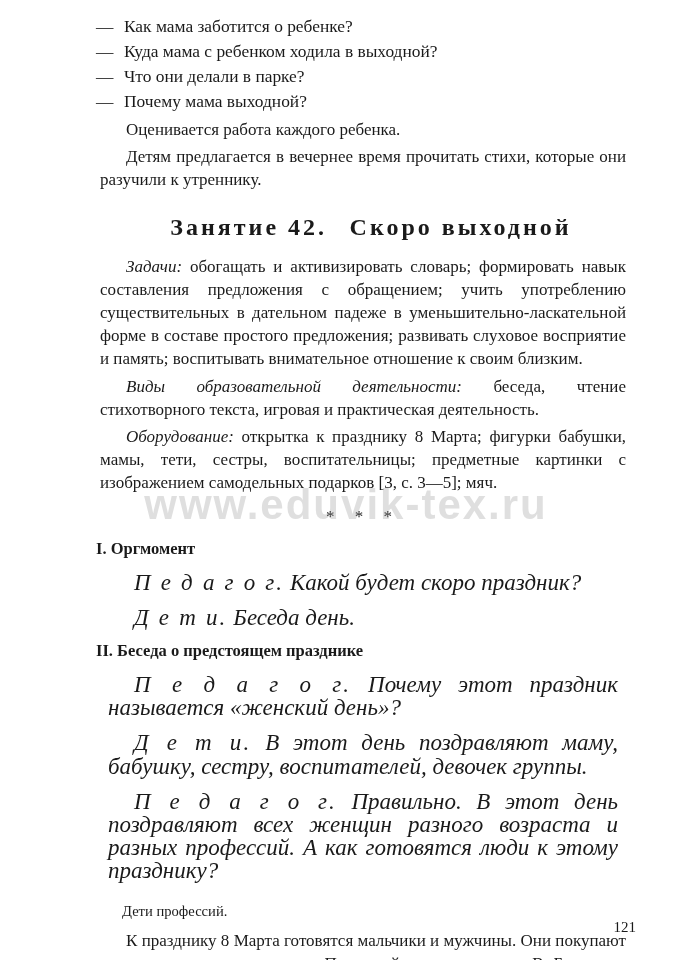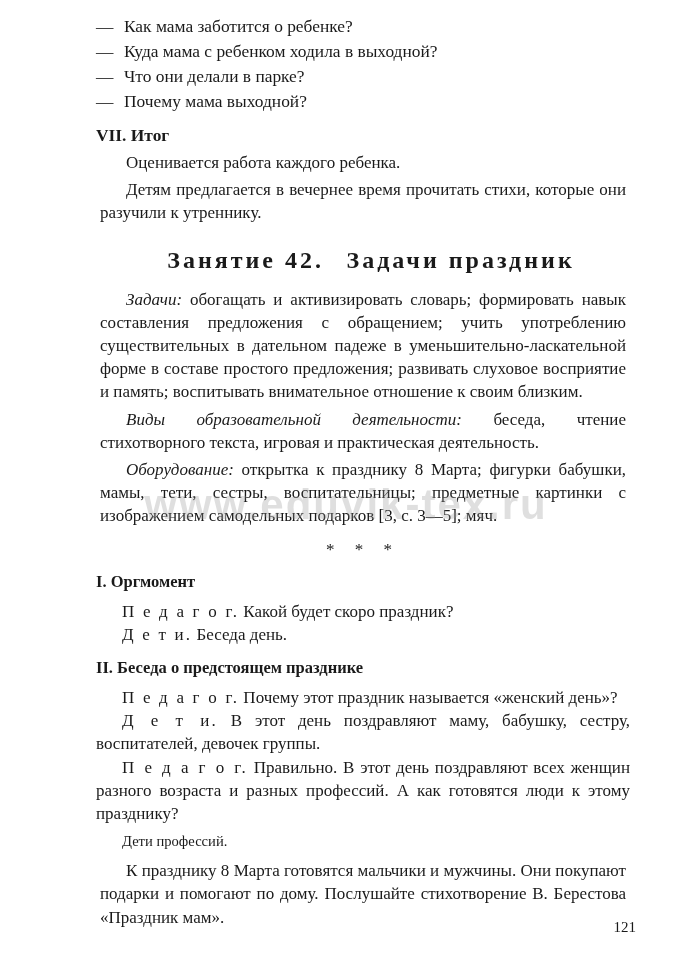--- a/index.html
+++ b/index.html
@@ -93,25 +93,26 @@
     font-weight: bold;
     margin: 12px 0 8px 0;
   }
   p.small {
     font-size: 14.6px;
     line-height: 20px;
     margin: 0 0 8px 0;
     text-indent: 26px;
   }
   p.dialog {
-    font-size: 17px;
+    font-size: 23px;
     line-height: 23.2px;
-    margin: 0;
+    margin: 12px;
     text-align: justify;
     text-indent: 26px;
+    font-style: italic;
   }
   .spaced {
     letter-spacing: 2.2px;
   }
   .gap6 { height: 6px; }
   .pageno {
     position: absolute;
     right: 56px;
     bottom: 24px;
     font-size: 15px;
@@ -125,27 +126,26 @@
 
   <div class="watermark">www.eduvik-tex.ru</div>
 
   <ul class="qlist">
     <li><span class="dash">—</span><span>Как мама заботится о ребенке?</span></li>
     <li><span class="dash">—</span><span>Куда мама с ребенком ходила в выходной?</span></li>
     <li><span class="dash">—</span><span>Что они делали в парке?</span></li>
     <li><span class="dash">—</span><span>Почему мама выходной?</span></li>
   </ul>
 
-  <h3 class="section">VII. Итог</h3>
   <p class="body">Оценивается работа каждого ребенка.</p>
   <p class="body">Детям предлагается в вечернее время прочитать стихи, которые они разучили к утреннику.</p>
 
   <h2 class="lesson-title">
     <span class="sp">Занятие 42.</span>
-    <span class="sp">Задачи праздник</span>
+    <span class="sp">Скоро выходной</span>
   </h2>
 
   <p class="body"><span class="ital">Задачи:</span> <span>обогащать и активизировать словарь; формировать навык составления предложения с обращением; учить употреблению существительных в дательном падеже в уменьшительно-ласкательной форме в составе простого предложения; развивать слуховое восприятие и память; воспитывать внимательное отношение к своим близким.</span></p>
 
   <p class="body"><span class="ital">Виды образовательной деятельности:</span> <span>беседа, чтение стихотворного текста, игровая и практическая деятельность.</span></p>
 
   <p class="body"><span class="ital">Оборудование:</span> <span>открытка к празднику 8 Марта; фигурки бабушки, мамы, тети, сестры, воспитательницы; предметные картинки с изображением самодельных подарков [3, с. 3—5]; мяч.</span></p>
 
   <div class="stars">* * *</div>
 

